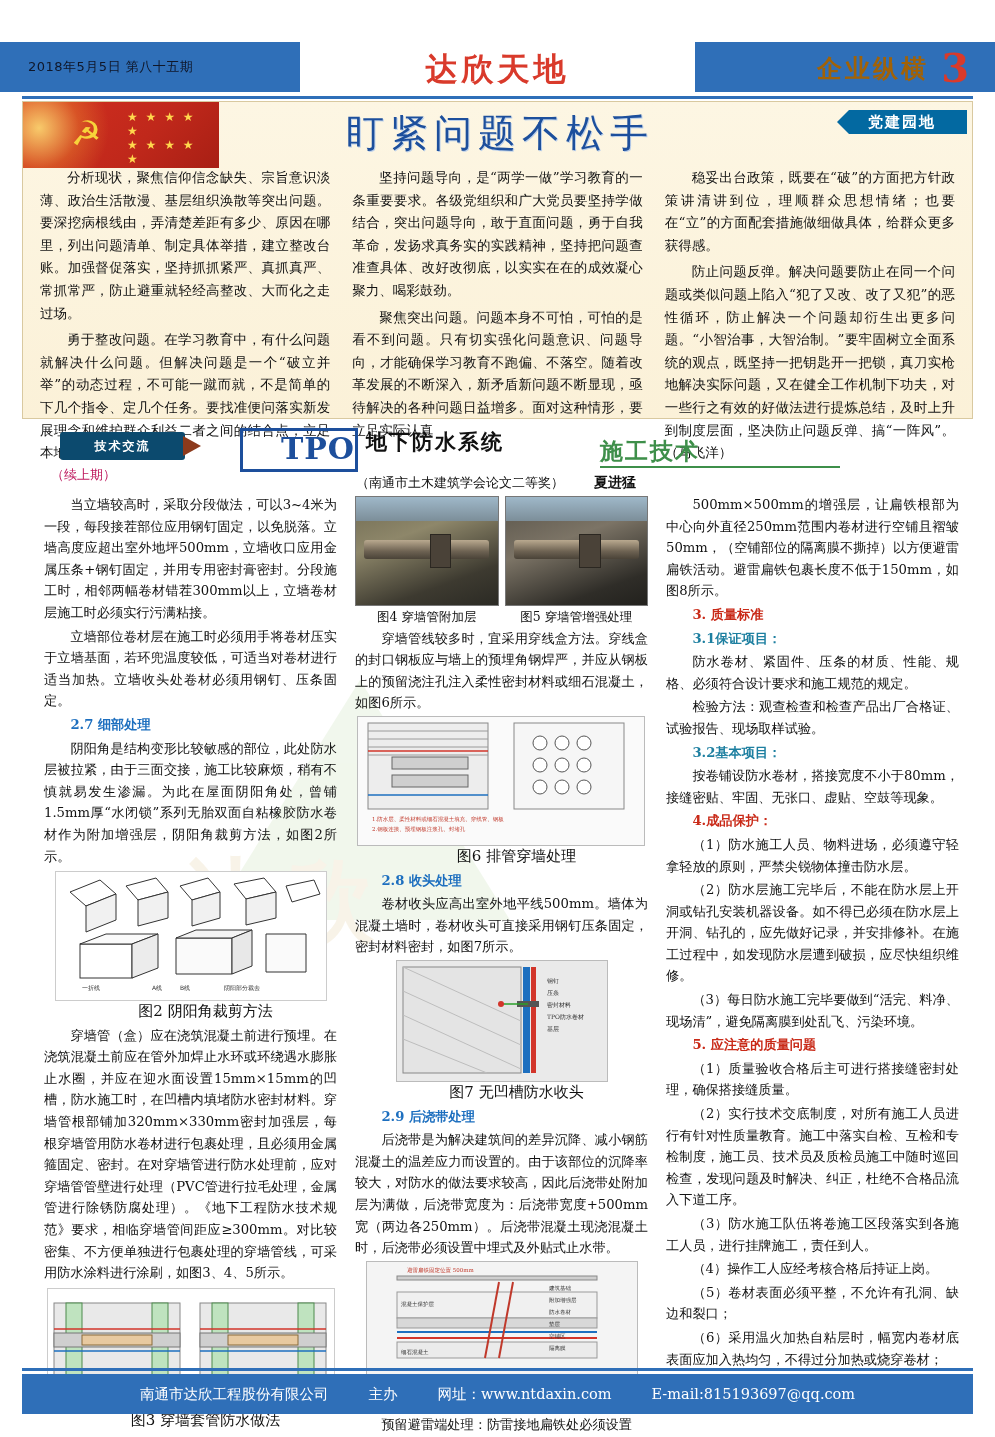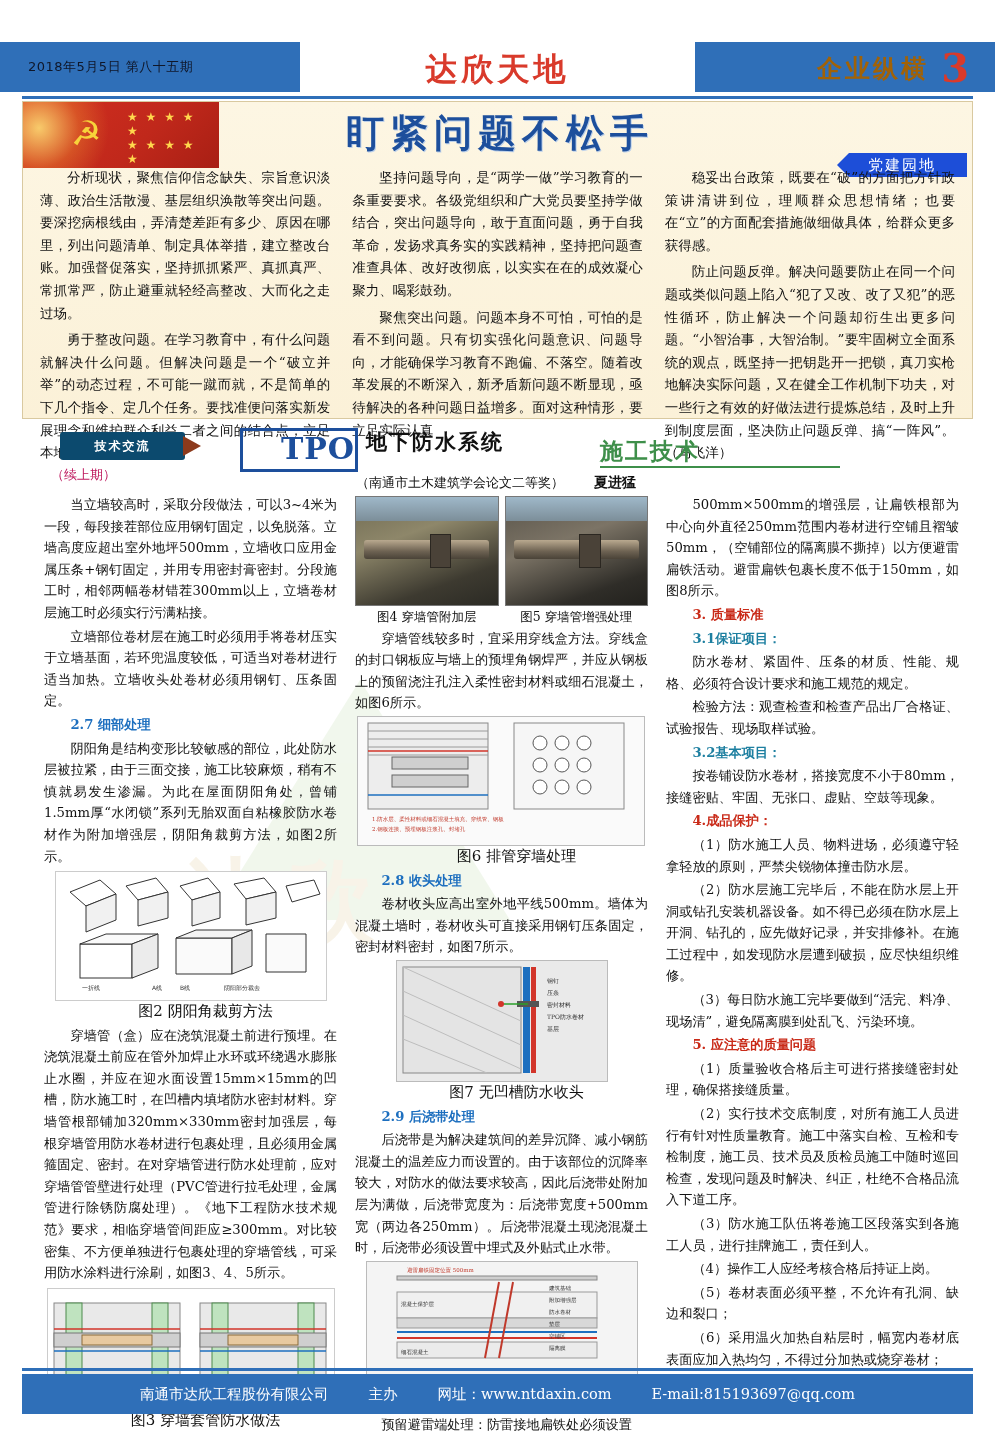--- a/index.html
+++ b/index.html
@@ -54,29 +54,28 @@
     content:"";position:absolute;left:-20px;top:-10px;width:120px;height:90px;
     background:radial-gradient(circle at 30% 40%, rgba(255,230,120,.85) 0%, rgba(255,200,60,.25) 40%, rgba(255,200,60,0) 70%);
   }
   .hammer{
     position:absolute;left:48px;top:14px;width:44px;height:40px;color:#f6d53a;font-size:34px;line-height:34px;
   }
   .stars{position:absolute;left:104px;top:8px;color:#ffd84d;font-size:12px;letter-spacing:2px;line-height:14px;width:80px;}
   .feature-title{
     position:absolute;left:240px;top:108px;width:520px;text-align:center;
     font-family:"DejaVu Serif","Liberation Serif",serif;
-    font-size:38px;font-weight:bold;color:#1d4f9c;letter-spacing:6px;
+    font-size:38px;font-weight:normal;color:#1d4f9c;letter-spacing:6px;
     text-shadow:1px 1px 0 #bcd0ea;
   }
   .badge-dangjian{
     position:absolute;right:28px;top:110px;width:130px;height:24px;
-    background:#1d4ed8;color:#ffffff;font-size:15px;font-weight:normal;letter-spacing:2px;
+    background:#0369a1;color:#ffffff;font-size:15px;font-weight:bold;letter-spacing:2px;
     text-align:center;line-height:24px;
     clip-path:polygon(12px 0,100% 0,100% 100%,12px 100%,0 50%);
-    margin-top:43px;
   }
   .feature-cols{
     position:absolute;left:40px;top:166px;width:915px;height:246px;
     display:flex;gap:22px;
   }
   .feature-col{
     width:292px;font-size:13.5px;line-height:22.6px;color:#111;text-align:justify;
     font-family:"DejaVu Serif","Liberation Serif",serif;
   }
   .feature-col p{margin:0 0 4px 0;text-indent:2em;}

